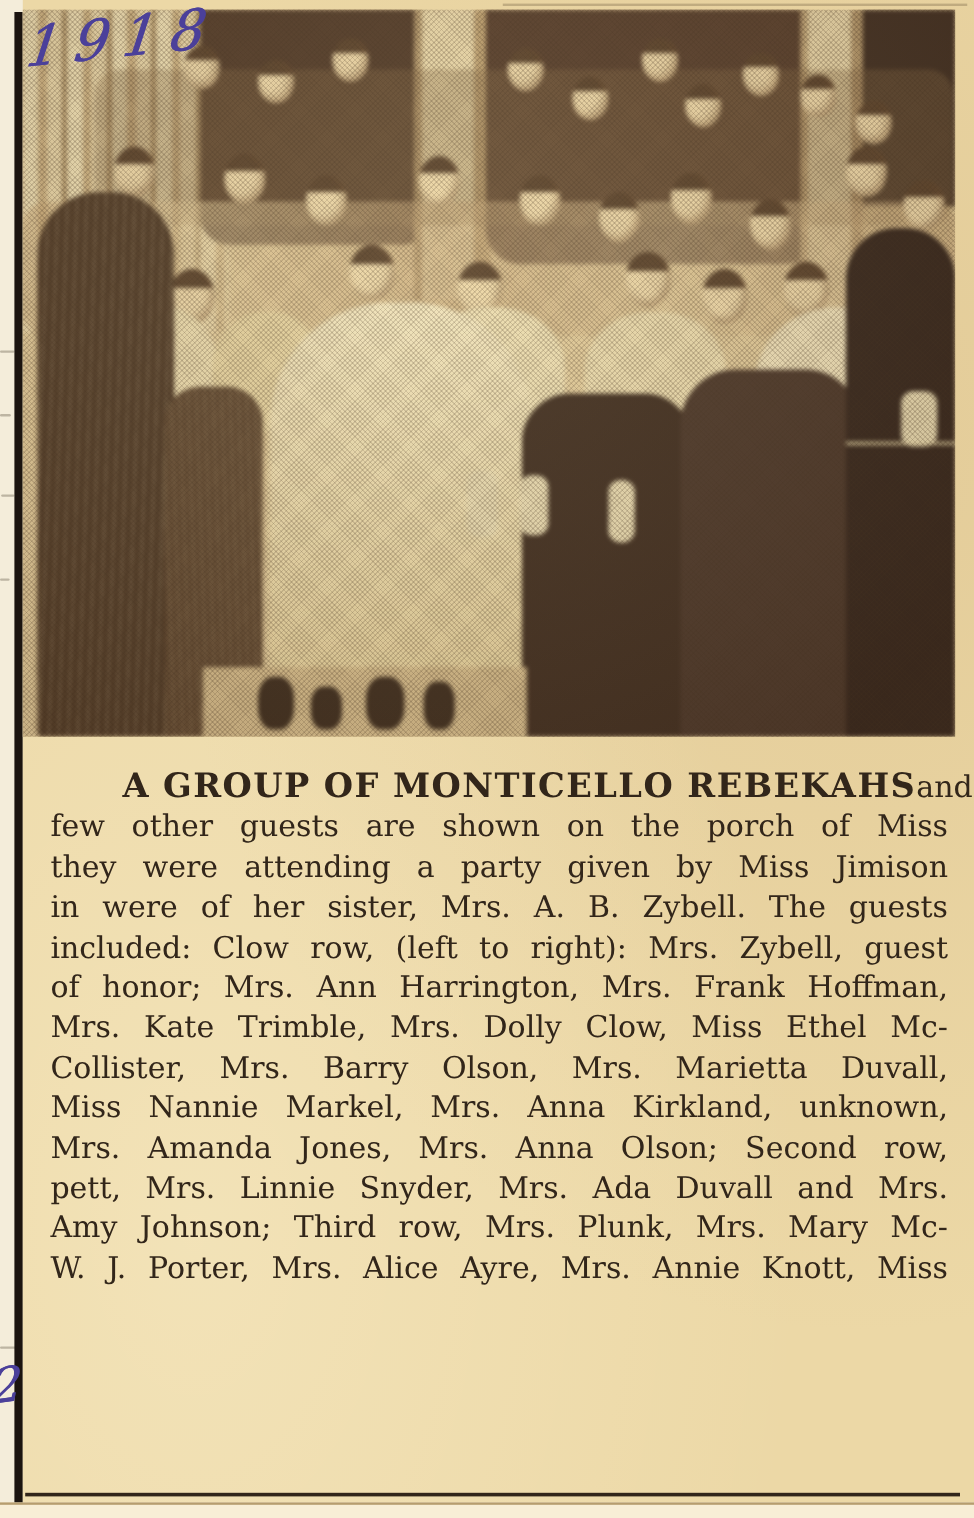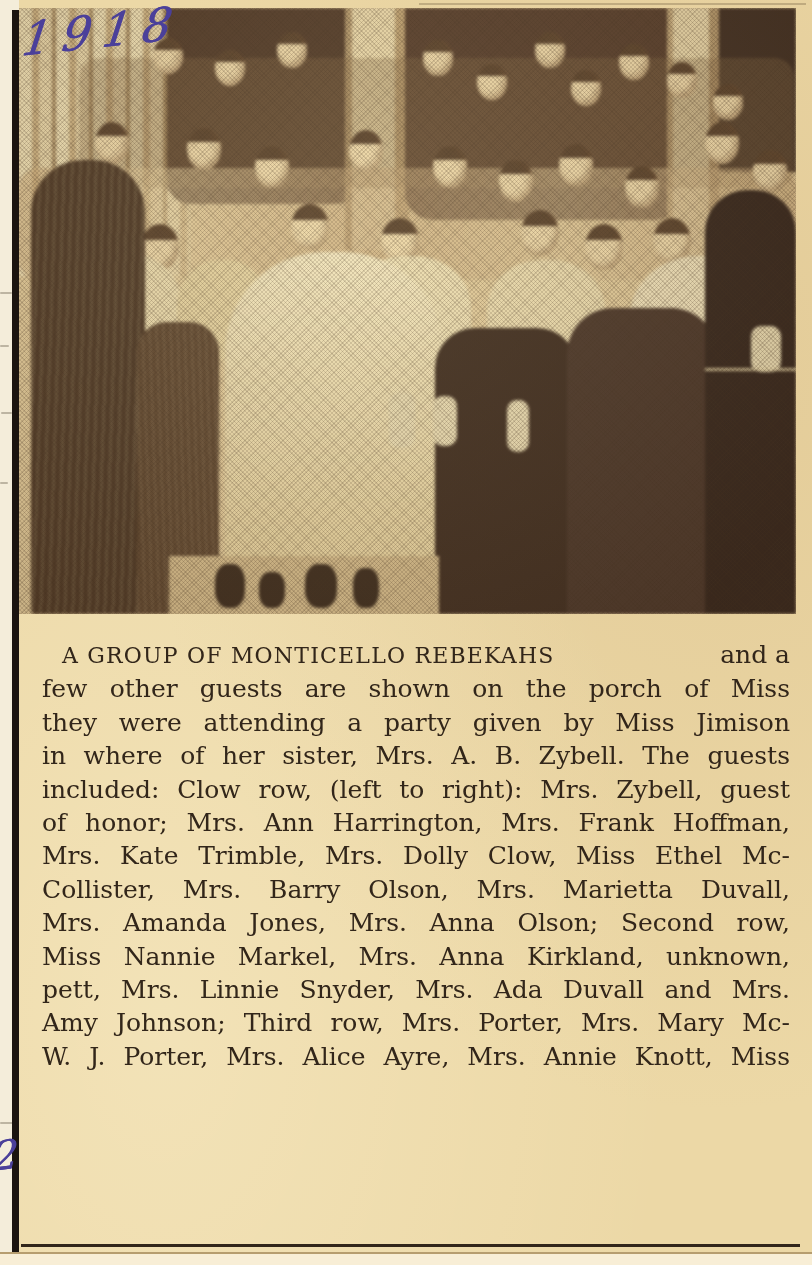--- a/index.html
+++ b/index.html
@@ -50,21 +50,21 @@
   
   .caption{
     position:absolute;left:0;right:0;top:614px;height:638px;
     padding:24px 22px 0 23px;box-sizing:border-box;color:#32261a;
   }
   .cap-line{
     font-size:25px;line-height:33.4px;word-spacing:2px;
     text-align:justify;text-align-last:justify;white-space:nowrap;
   }
   .cap-first{display:flex;justify-content:space-between;align-items:baseline;padding-left:20px;line-height:33.4px;}
-  .cap-heading{font-weight:normal;font-size:22px;letter-spacing:1.2px;white-space:nowrap;}
+  .cap-heading{font-weight:bold;font-size:28px;letter-spacing:1.2px;white-space:nowrap;margin-left:40px;}
   .cap-tail{font-size:25px;white-space:nowrap;}
   .cap-last{text-align-last:left;}
   .cap-rule{position:absolute;left:2px;right:12px;bottom:5px;height:3px;background:#32261a;}
   
   .bottom-strip{position:absolute;left:0;right:0;top:1252px;height:13px;background:#f8eed6;border-top:2px solid #b69d6f;}
 </style>
 </head>
 <body>
 
 <div class="stage">
@@ -146,29 +146,29 @@
       <div class="vignette"></div>
     </div>
 
     <div class="caption">
       <div class="cap-first">
         <span class="cap-heading">A GROUP OF MONTICELLO REBEKAHS</span>
         <span class="cap-tail">and a</span>
       </div>
       <div class="cap-line">few other guests are shown on the porch of Miss</div>
       <div class="cap-line">they were attending a party given by Miss Jimison</div>
-      <div class="cap-line">in where of her sister, Mrs. A. B. Zybell. The guests</div>
+      <div class="cap-line">in were of her sister, Mrs. A. B. Zybell. The guests</div>
       <div class="cap-line">included: Clow row, (left to right): Mrs. Zybell, guest</div>
       <div class="cap-line">of honor; Mrs. Ann Harrington, Mrs. Frank Hoffman,</div>
       <div class="cap-line">Mrs. Kate Trimble, Mrs. Dolly Clow, Miss Ethel Mc-</div>
       <div class="cap-line">Collister, Mrs. Barry Olson, Mrs. Marietta Duvall,</div>
+      <div class="cap-line">Miss Nannie Markel, Mrs. Anna Kirkland, unknown,</div>
       <div class="cap-line">Mrs. Amanda Jones, Mrs. Anna Olson; Second row,</div>
-      <div class="cap-line">Miss Nannie Markel, Mrs. Anna Kirkland, unknown,</div>
       <div class="cap-line">pett, Mrs. Linnie Snyder, Mrs. Ada Duvall and Mrs.</div>
-      <div class="cap-line">Amy Johnson; Third row, Mrs. Porter, Mrs. Mary Mc-</div>
+      <div class="cap-line">Amy Johnson; Third row, Mrs. Plunk, Mrs. Mary Mc-</div>
       <div class="cap-line">W. J. Porter, Mrs. Alice Ayre, Mrs. Annie Knott, Miss</div>
       <div class="cap-rule"></div>
 
     </div>
   </div>
 
   <div class="hand hand-year">1918</div>
   <div class="hand hand-two">2</div>
 
   <div class="bottom-strip"></div>

